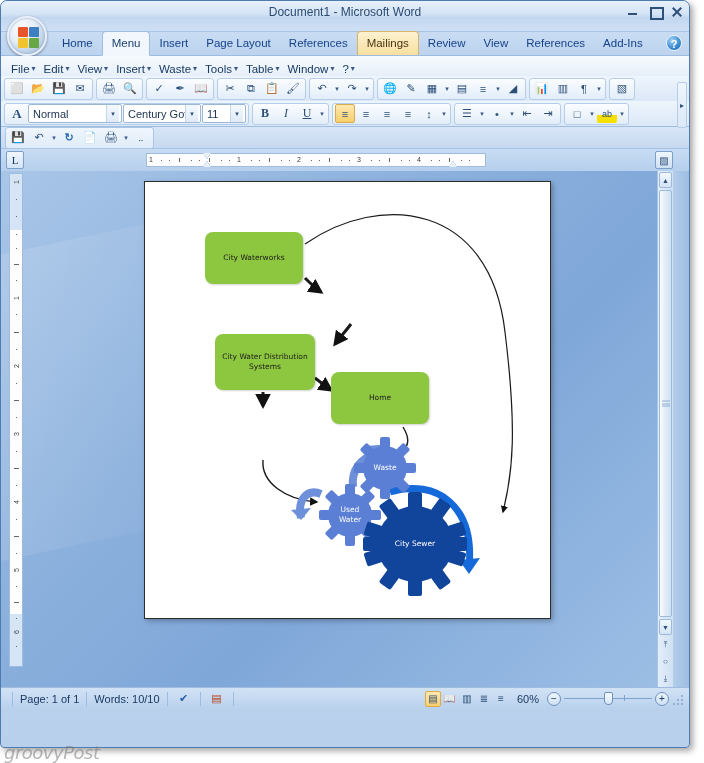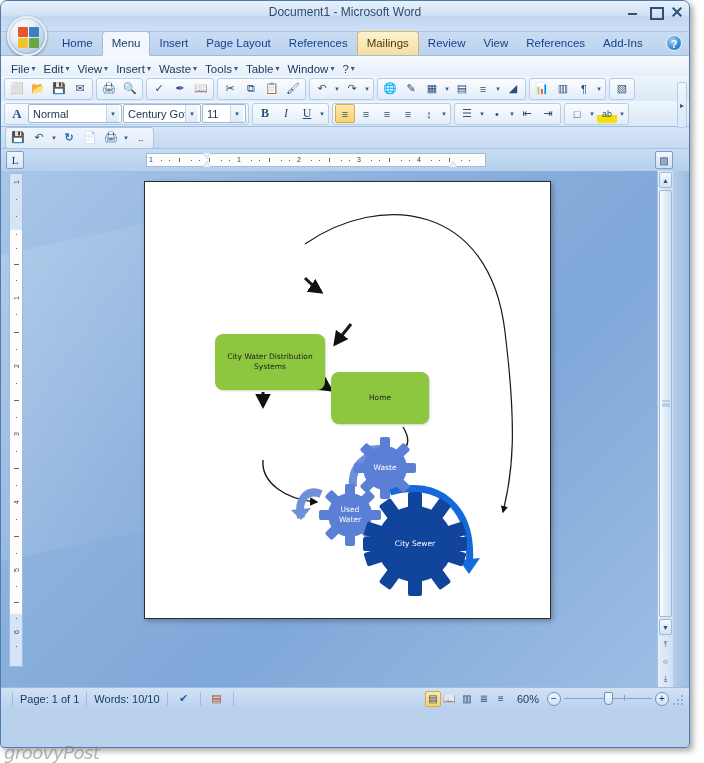--- a/index.html
+++ b/index.html
@@ -604,21 +604,22 @@
               <rect x="-7" y="34" width="14" height="18" rx="2" transform="rotate(72)"></rect>
               <rect x="-7" y="-52" width="14" height="18" rx="2" transform="rotate(108)"></rect>
               <rect x="-7" y="34" width="14" height="18" rx="2" transform="rotate(108)"></rect>
               <rect x="-7" y="-52" width="14" height="18" rx="2" transform="rotate(144)"></rect>
               <rect x="-7" y="34" width="14" height="18" rx="2" transform="rotate(144)"></rect>
             </g>
           </g>
         </svg>
 
         
-        <div class="node" style="left:70px;  top:152px; width:110px; height:56px;text-align:center;">City Water Distribution Systems</div>
+        <div class="node" style="left:60px;  top:50px;  width:98px; height:52px;">City Waterworks</div>
+        <div class="node" style="left:70px;  top:152px; width:100px; height:56px;text-align:center;">City Water Distribution Systems</div>
         <div class="node" style="left:186px; top:190px; width:98px; height:52px;">Home</div>
 
         
         <div class="gear-label" style="left:213px; top:281px; width:54px;">Waste</div>
         <div class="gear-label" style="left:178px; top:323px; width:54px;">Used</div>
         <div class="gear-label" style="left:178px; top:333px; width:54px;">Water</div>
         <div class="gear-label" style="left:235px; top:357px; width:70px;">City Sewer</div>
       </div>
     </div>
 

